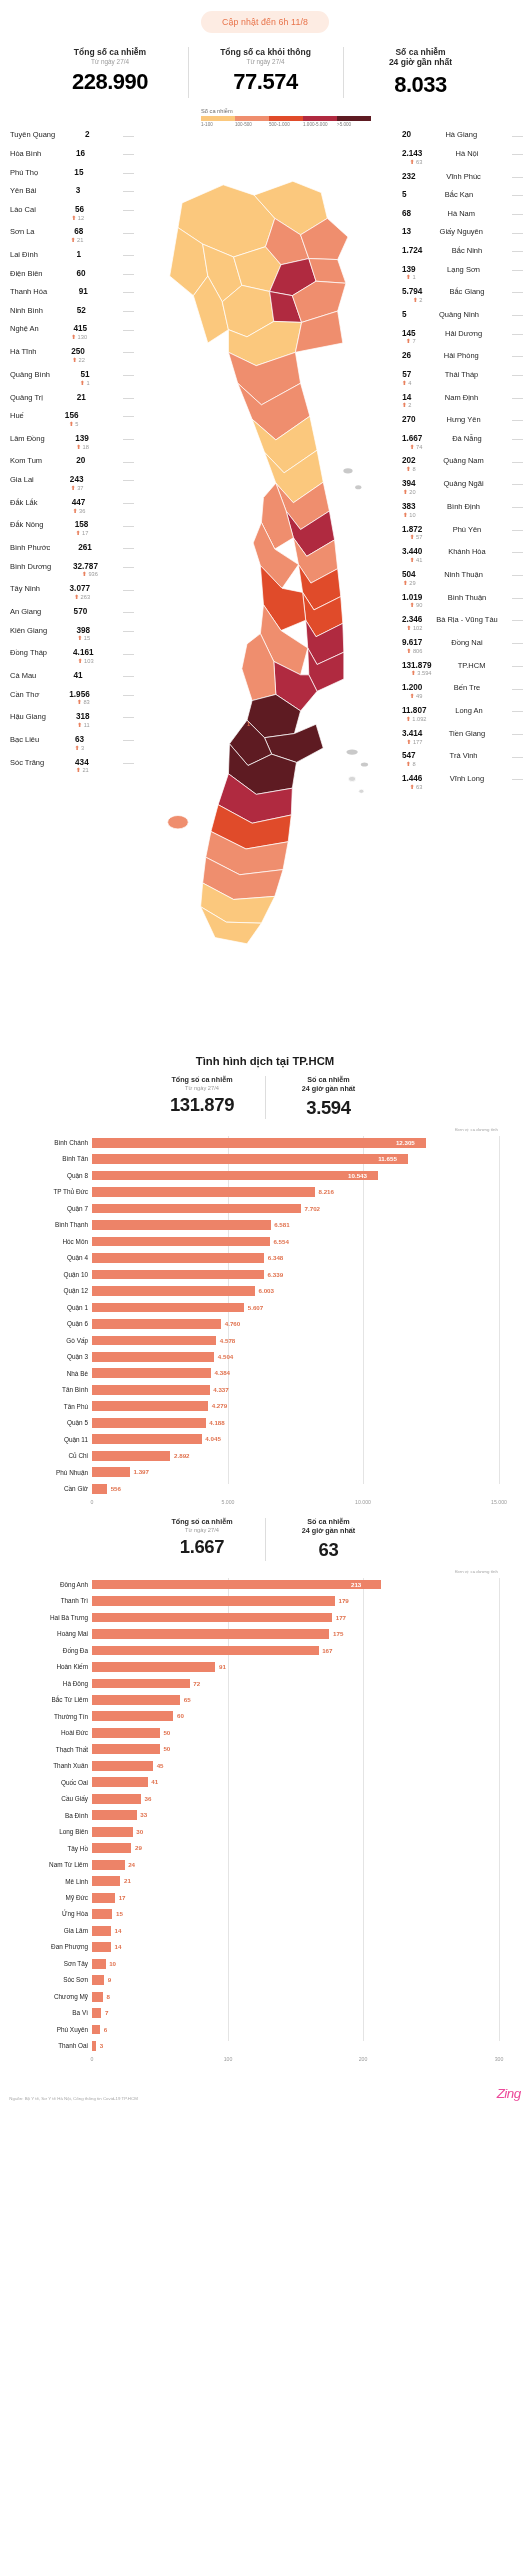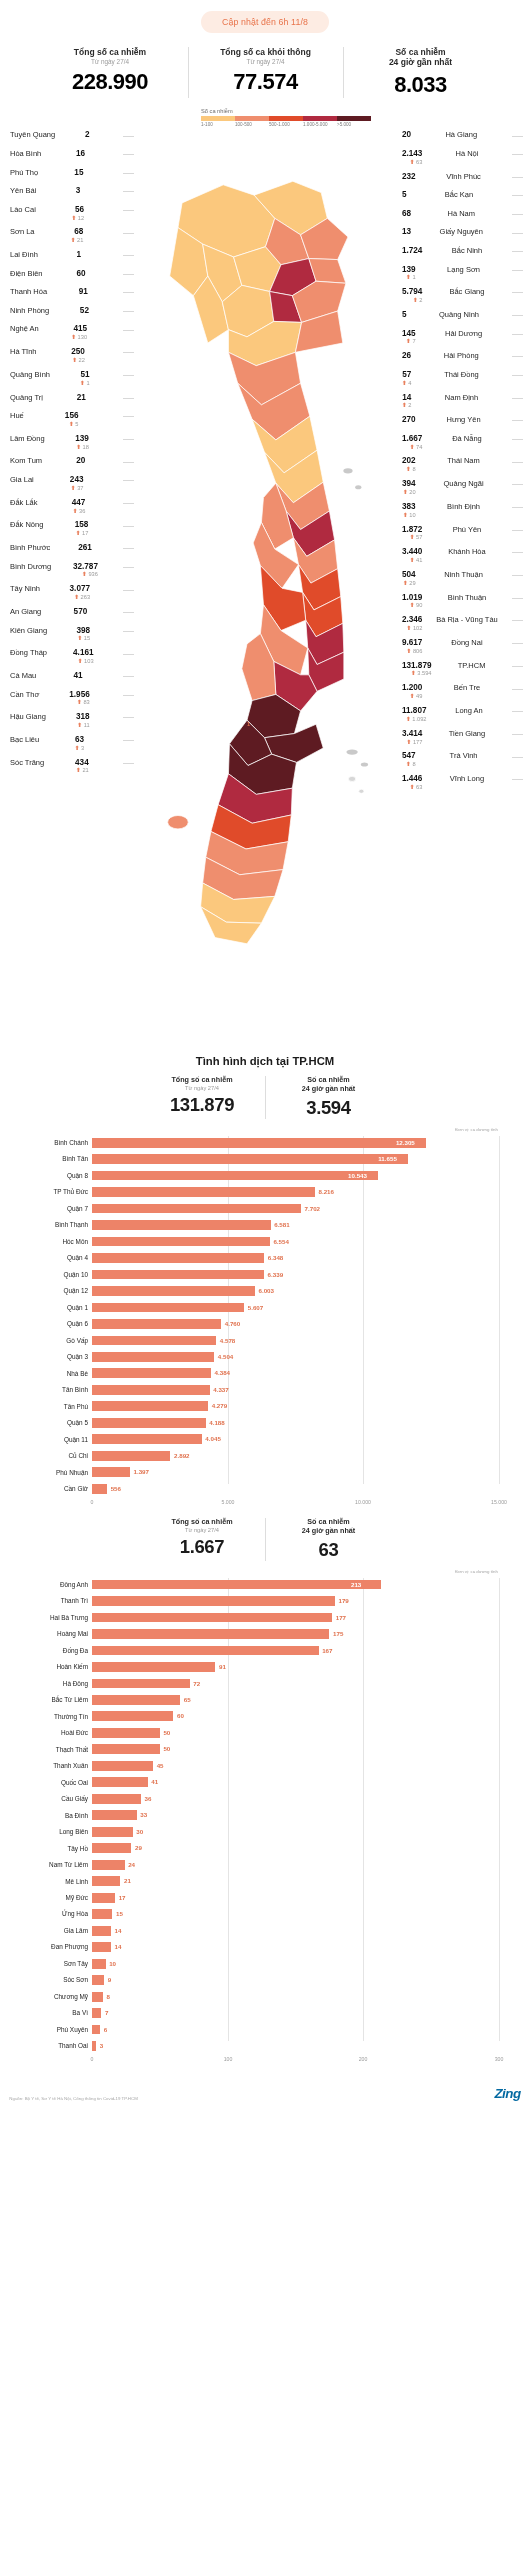--- a/index.html
+++ b/index.html
@@ -134,22 +134,22 @@
   .xaxis span { position: absolute; font-size: 5.2px; color: #9b9b9b; transform: translateX(-50%); }
 
   
   .footer {
     margin-top: 13.4px;
     padding: 6.2px 9.3px 9.3px 9.3px;
     display: flex; justify-content: space-between; align-items: flex-end;
   }
   .srcnote { font-size: 4.4px; color: #a8a8a8; }
   .zinglogo {
-    font-size: 13.4px; font-weight: bold; font-style: italic;
-    color: #0369a1; letter-spacing: -0.5px;
+    font-size: 13.4px; font-weight: normal; font-style: italic;
+    color: #ec4899; letter-spacing: -0.5px;
   }
 </style>
 </head>
 <body>
 
 <div class="page">
 
   <div class="pill-wrap">
     <div class="pill">Cập nhật đến 6h 11/8</div>
   </div>
@@ -313,21 +313,21 @@
             <span class="pnum">60</span>
           </div>
         </div>
         <div class="prow">
           <div class="pname">Thanh Hóa</div>
           <div class="pvals">
             <span class="pnum">91</span>
           </div>
         </div>
         <div class="prow">
-          <div class="pname">Ninh Phòng</div>
+          <div class="pname">Ninh Bình</div>
           <div class="pvals">
             <span class="pnum">52</span>
           </div>
         </div>
         <div class="prow">
           <div class="pname">Nghệ An</div>
           <div class="pvals">
             <span class="pnum">415</span>
             <span class="pdelta"><span class="up">⬆</span> 130</span>
           </div>
@@ -539,21 +539,21 @@
             <span class="pdelta"><span class="up">⬆</span> 7</span>
           </div>
         </div>
         <div class="prow">
           <div class="pname">Hải Phòng</div>
           <div class="pvals">
             <span class="pnum">26</span>
           </div>
         </div>
         <div class="prow">
-          <div class="pname">Thái Đồng</div>
+          <div class="pname">Thái Tháp</div>
           <div class="pvals">
             <span class="pnum">57</span>
             <span class="pdelta"><span class="up">⬆</span> 4</span>
           </div>
         </div>
         <div class="prow">
           <div class="pname">Nam Định</div>
           <div class="pvals">
             <span class="pnum">14</span>
             <span class="pdelta"><span class="up">⬆</span> 2</span>
@@ -566,21 +566,21 @@
           </div>
         </div>
         <div class="prow">
           <div class="pname">Đà Nẵng</div>
           <div class="pvals">
             <span class="pnum">1.667</span>
             <span class="pdelta"><span class="up">⬆</span> 74</span>
           </div>
         </div>
         <div class="prow">
-          <div class="pname">Thái Nam</div>
+          <div class="pname">Quảng Nam</div>
           <div class="pvals">
             <span class="pnum">202</span>
             <span class="pdelta"><span class="up">⬆</span> 8</span>
           </div>
         </div>
         <div class="prow">
           <div class="pname">Quảng Ngãi</div>
           <div class="pvals">
             <span class="pnum">394</span>
             <span class="pdelta"><span class="up">⬆</span> 20</span>

